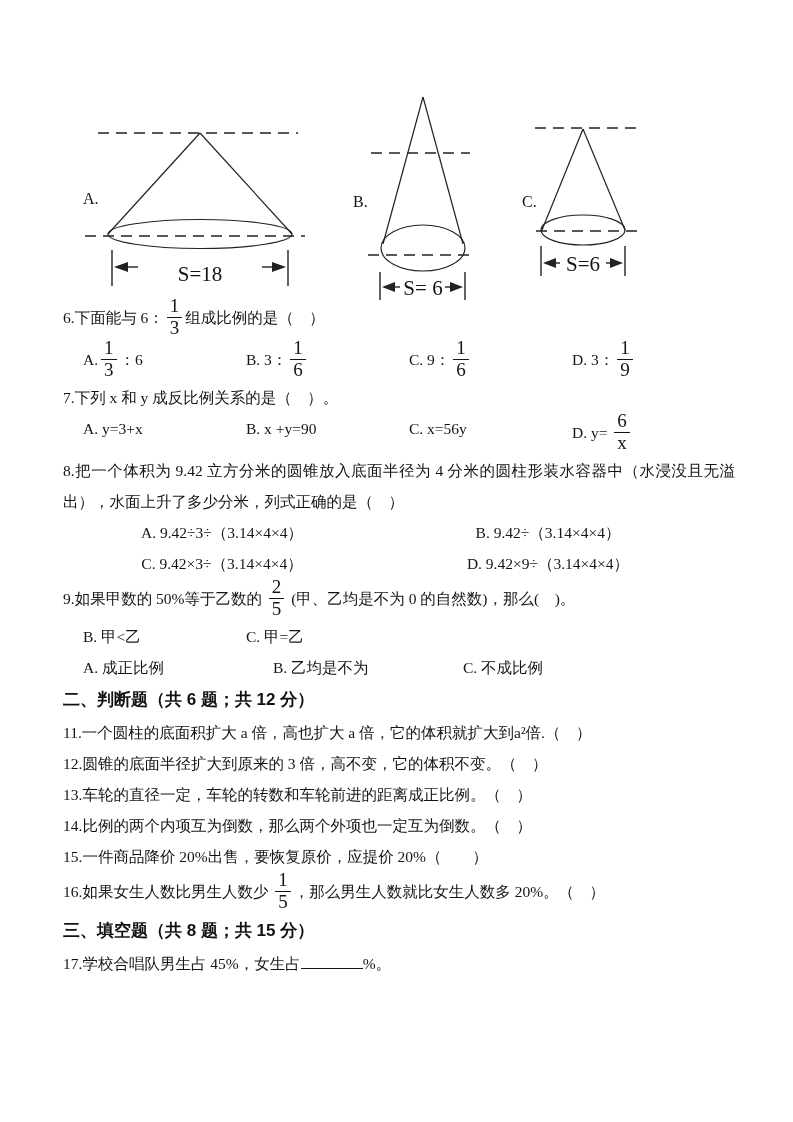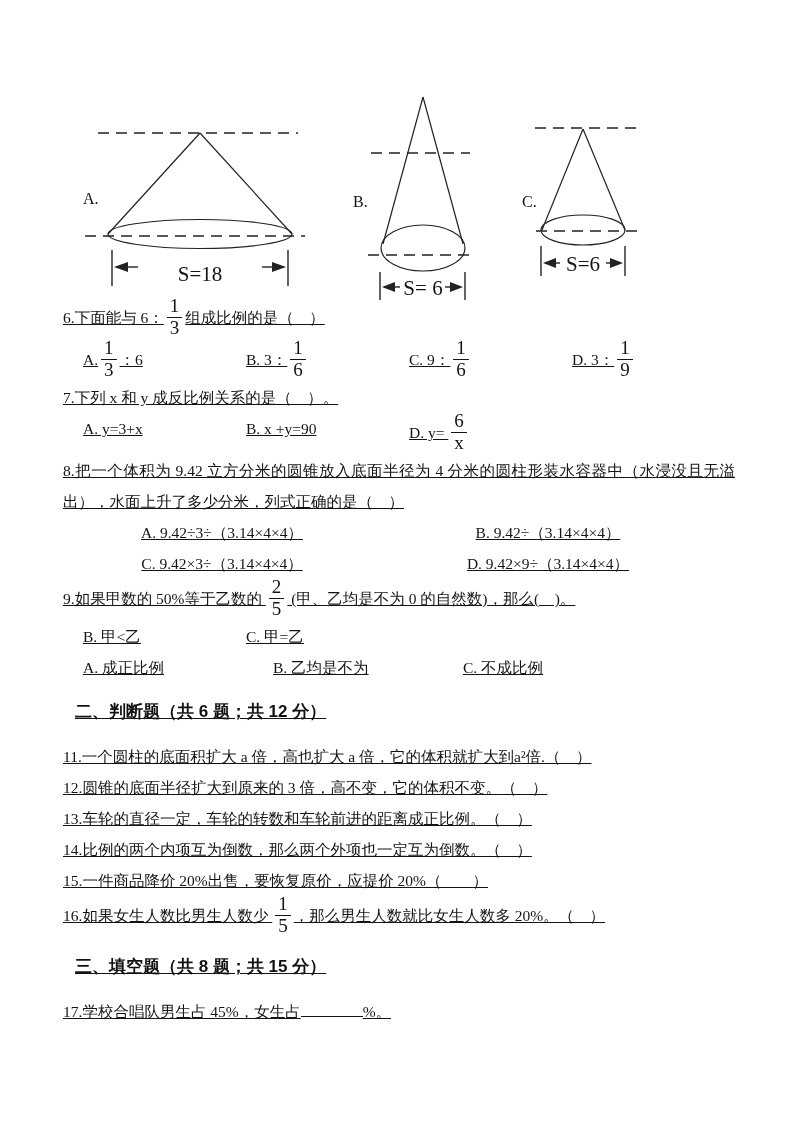--- a/index.html
+++ b/index.html
@@ -30,21 +30,20 @@
     font-family: "Liberation Serif", "DejaVu Serif", serif;
   }
   .figure-svg .cone-label { font-size: 16px; }
   .figure-svg .dim-label { font-size: 21px; }
   .flow {
     position: absolute;
     left: 63px;
     right: 58px;
     top: 298px;
     font-size: 15.5px;
-    text-decoration: underline;
   }
   .stem {
     line-height: 31px;
     text-align: justify;
   }
   .opts {
     display: grid;
     padding-left: 20px;
     line-height: 31px;
   }
@@ -57,21 +56,21 @@
     text-align: center;
     font-size: 19px;
     line-height: 1.08;
     margin: 0 3px;
     position: relative;
     top: -2px;
   }
   .frac .num { display: block; border-bottom: 1.5px solid #141414; padding: 0 3px; }
   .frac .den { display: block; padding: 0 2px; }
   .section-title {
-    margin: 12px;
+    margin: 0;
     font-family: "Liberation Sans", "DejaVu Sans", sans-serif;
     font-weight: bold;
     font-size: 17px;
     line-height: 34px;
     color: #111111;
   }
   .blank {
     display: inline-block;
     border-bottom: 1px solid #141414;
     height: 16px;
@@ -143,20 +142,21 @@
             <div><span>B. 3：</span><span class="frac"><span class="num">1</span><span class="den">6</span></span></div>
             <div><span>C. 9：</span><span class="frac"><span class="num">1</span><span class="den">6</span></span></div>
             <div><span>D. 3：</span><span class="frac"><span class="num">1</span><span class="den">9</span></span></div>
           </div>
         </div>
         <div>
           <div class="stem"><span>7.下列 x 和 y 成反比例关系的是（　）。</span></div>
           <div class="opts cols4">
             <div><span>A. y=3+x</span></div>
             <div><span>B. x +y=90</span></div>
+            <div><span>C. x=56y</span></div>
             <div><span>D. y= </span><span class="frac"><span class="num">6</span><span class="den">x</span></span></div>
           </div>
         </div>
         <div>
           <div class="stem"><span>8.把一个体积为 9.42 立方分米的圆锥放入底面半径为 4 分米的圆柱形装水容器中（水浸没且无溢出），水面上升了多少分米，列式正确的是（　）</span></div>
           <div class="opts cols2">
             <div><span>A. 9.42÷3÷（3.14×4×4）</span></div>
             <div><span>B. 9.42÷（3.14×4×4）</span></div>
             <div><span>C. 9.42×3÷（3.14×4×4）</span></div>
             <div><span>D. 9.42×9÷（3.14×4×4）</span></div>

